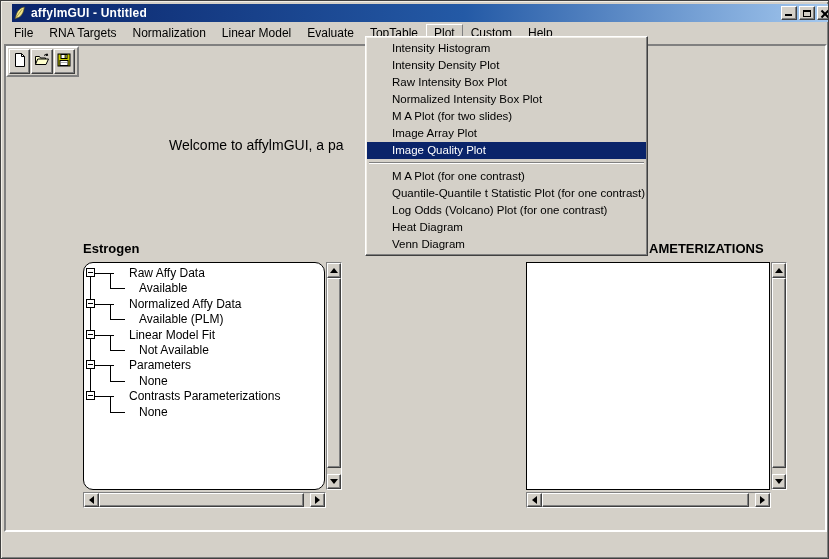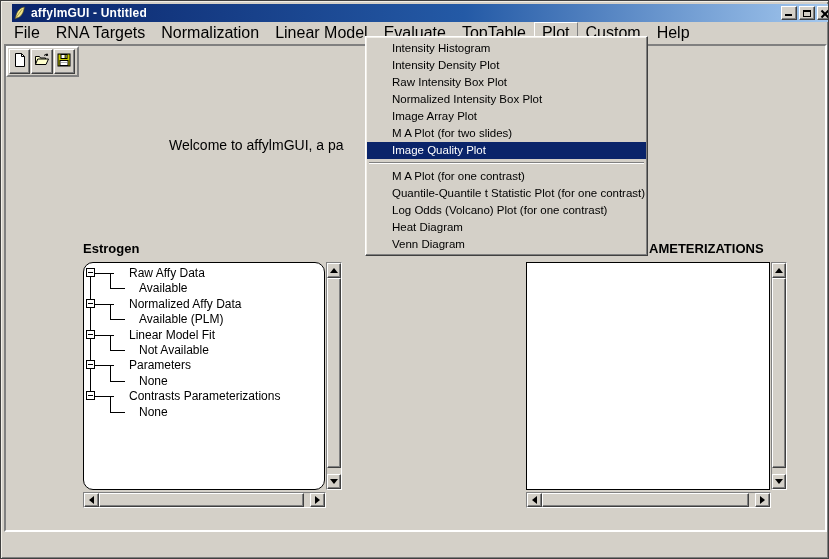--- a/index.html
+++ b/index.html
@@ -38,21 +38,21 @@
   .glyph-close { position:relative; width:10px; height:9px; }
   .glyph-close::before,.glyph-close::after {
     content:""; position:absolute; left:0; top:4px; width:10px; height:2px; background:#000;
   }
   .glyph-close::before { transform:rotate(45deg); }
   .glyph-close::after  { transform:rotate(-45deg); }
 
   
   .menubar {
     position:absolute; left:3px; top:21px; width:823px; height:22px;
-    display:flex; align-items:center; font-size:16px; color:#000;
+    display:flex; align-items:center; font-size:12px; color:#000;
     padding-left:2px;
   }
   .menu-item { padding:2px 8px; white-space:nowrap; }
   .menu-item.active {
     border:1px solid; border-color:#ffffff #808080 #808080 #ffffff;
     padding:1px 7px;
   }
 
   
   .content-frame {
@@ -288,22 +288,22 @@
     <div class="sb-btn right">
         <div class="tri right"></div>
       </div>
   </div>
 
   <div class="dropdown" id="plot-menu">
       <div class="dd-row">Intensity Histogram</div>
       <div class="dd-row">Intensity Density Plot</div>
       <div class="dd-row">Raw Intensity Box Plot</div>
       <div class="dd-row">Normalized Intensity Box Plot</div>
+      <div class="dd-row">M A Plot (for two slides)</div>
       <div class="dd-row">Image Array Plot</div>
-      <div class="dd-row">M A Plot (for two slides)</div>
       <div class="dd-row hl">Image Quality Plot</div>
       <div class="dd-sep"></div>
       <div class="dd-row">M A Plot (for one contrast)</div>
       <div class="dd-row">Quantile-Quantile t Statistic Plot (for one contrast)</div>
       <div class="dd-row">Log Odds (Volcano) Plot (for one contrast)</div>
       <div class="dd-row">Heat Diagram</div>
       <div class="dd-row">Venn Diagram</div>
     </div>
 
 </div>

